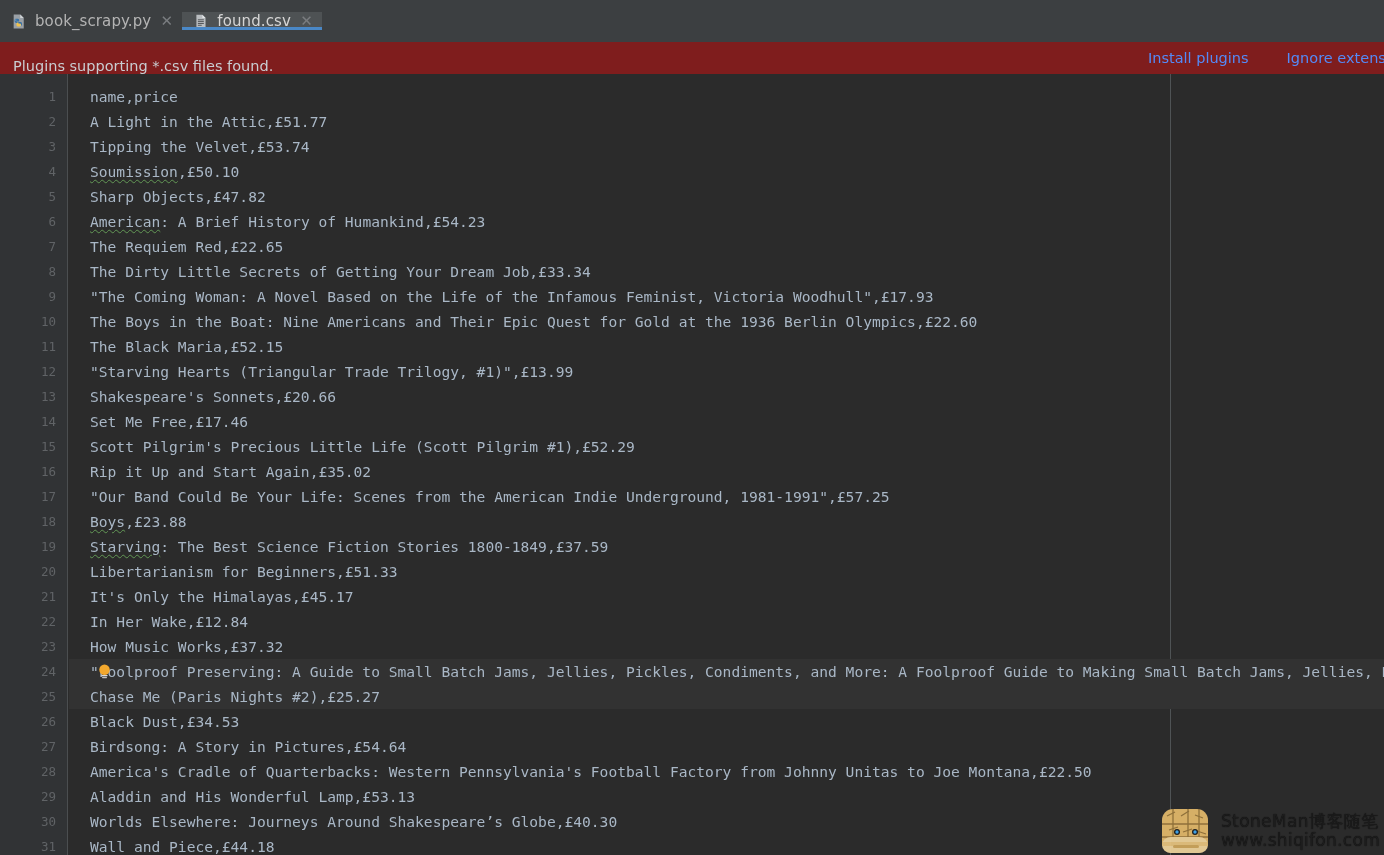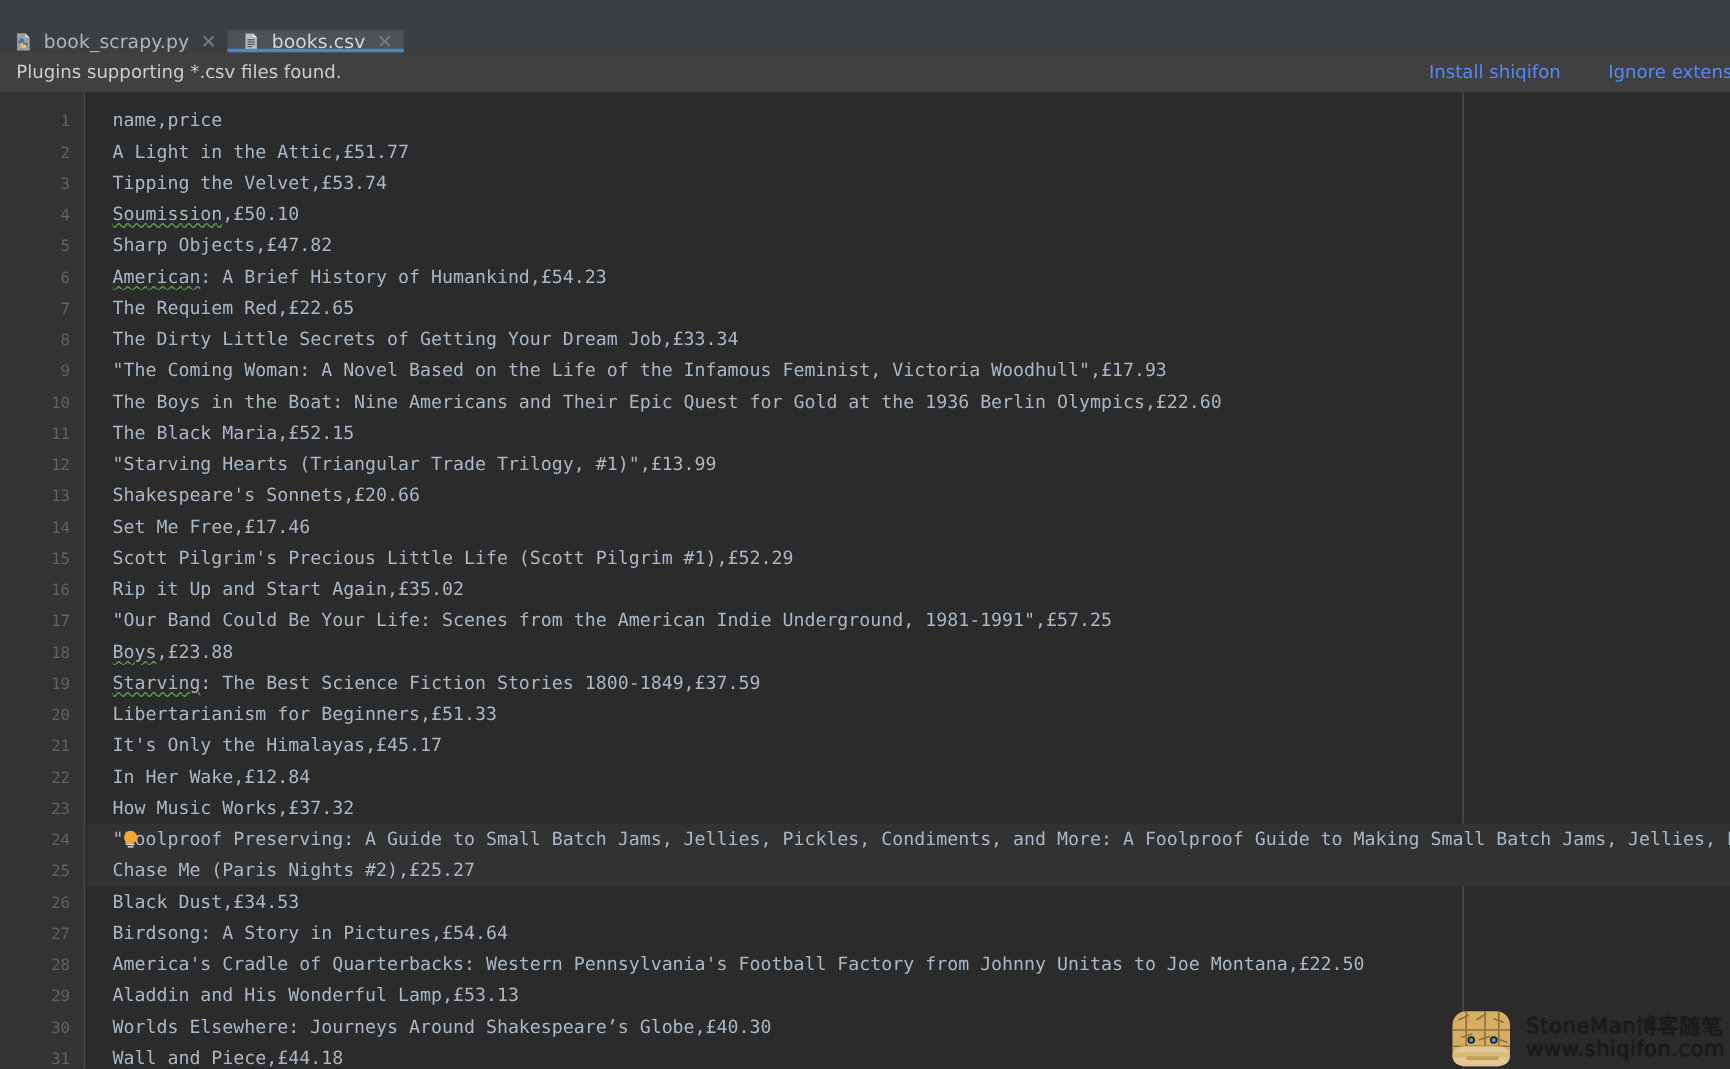--- a/index.html
+++ b/index.html
@@ -13,21 +13,21 @@
     overflow: hidden;
     font-family: "DejaVu Sans", sans-serif;
     -webkit-font-smoothing: antialiased;
   }
 
   
   .tabbar {
     height: 42px;
     background: #3c3f41;
     display: flex;
-    align-items: flex-end;
+    align-items: center;
     position: relative;
     box-sizing: border-box;
   }
   .tab {
     display: flex;
     align-items: center;
     padding: 0 9px 0 11px;
     gap: 7px;
     font-size: 15px;
     color: #b4b4b4;
@@ -51,23 +51,23 @@
     line-height: 1;
     margin-left: 2px;
     width: 13px;
     text-align: center;
   }
   .tab-icon { width: 17px; height: 17px; flex: none; display:block; }
 
   
   .notify {
     height: 32px;
-    background: #404040;
-    display: flex;
-    align-items: center;
+    background: #7f1d1d;
+    display: flex;
+    align-items: flex-end;
     padding: 0 0 0 13px;
     box-sizing: border-box;
     position: relative;
     overflow: hidden;
   }
   .notify-text {
     font-size: 14.5px;
     color: #c9cdd1;
     white-space: nowrap;
   }
@@ -211,30 +211,30 @@
     <svg class="tab-icon" viewBox="0 0 16 16">
       <path d="M3.2 1.6h5.6l3.0 3.0v9.8H3.2z" fill="#b9bdc0"></path>
       <path d="M8.8 1.6l3.0 3.0H8.8z" fill="#e3e6e8"></path>
       <g fill="#4a4d4f">
         <rect x="4.6" y="6.0" width="5.6" height=".85"></rect>
         <rect x="4.6" y="7.7" width="5.6" height=".85"></rect>
         <rect x="4.6" y="9.4" width="5.6" height=".85"></rect>
         <rect x="4.6" y="11.1" width="3.6" height=".85"></rect>
       </g>
     </svg>
-    <span class="label">books.csv</span>
+    <span class="label">found.csv</span>
     <span class="tab-close">✕</span>
   </div>
 
 </div>
 
 <div class="notify">
   <span class="notify-text">Plugins supporting *.csv files found.</span>
   <div class="notify-actions">
-    <span class="notify-link">Install shiqifon</span>
+    <span class="notify-link">Install plugins</span>
     <span class="notify-link">Ignore extension</span>
   </div>
 </div>
 
 <div class="editor">
 
   <div class="gutter" id="gutter">
       <div class="gutter-num" style="top: 10px;">1</div>
       <div class="gutter-num" style="top: 35px;">2</div>
       <div class="gutter-num" style="top: 60px;">3</div>

